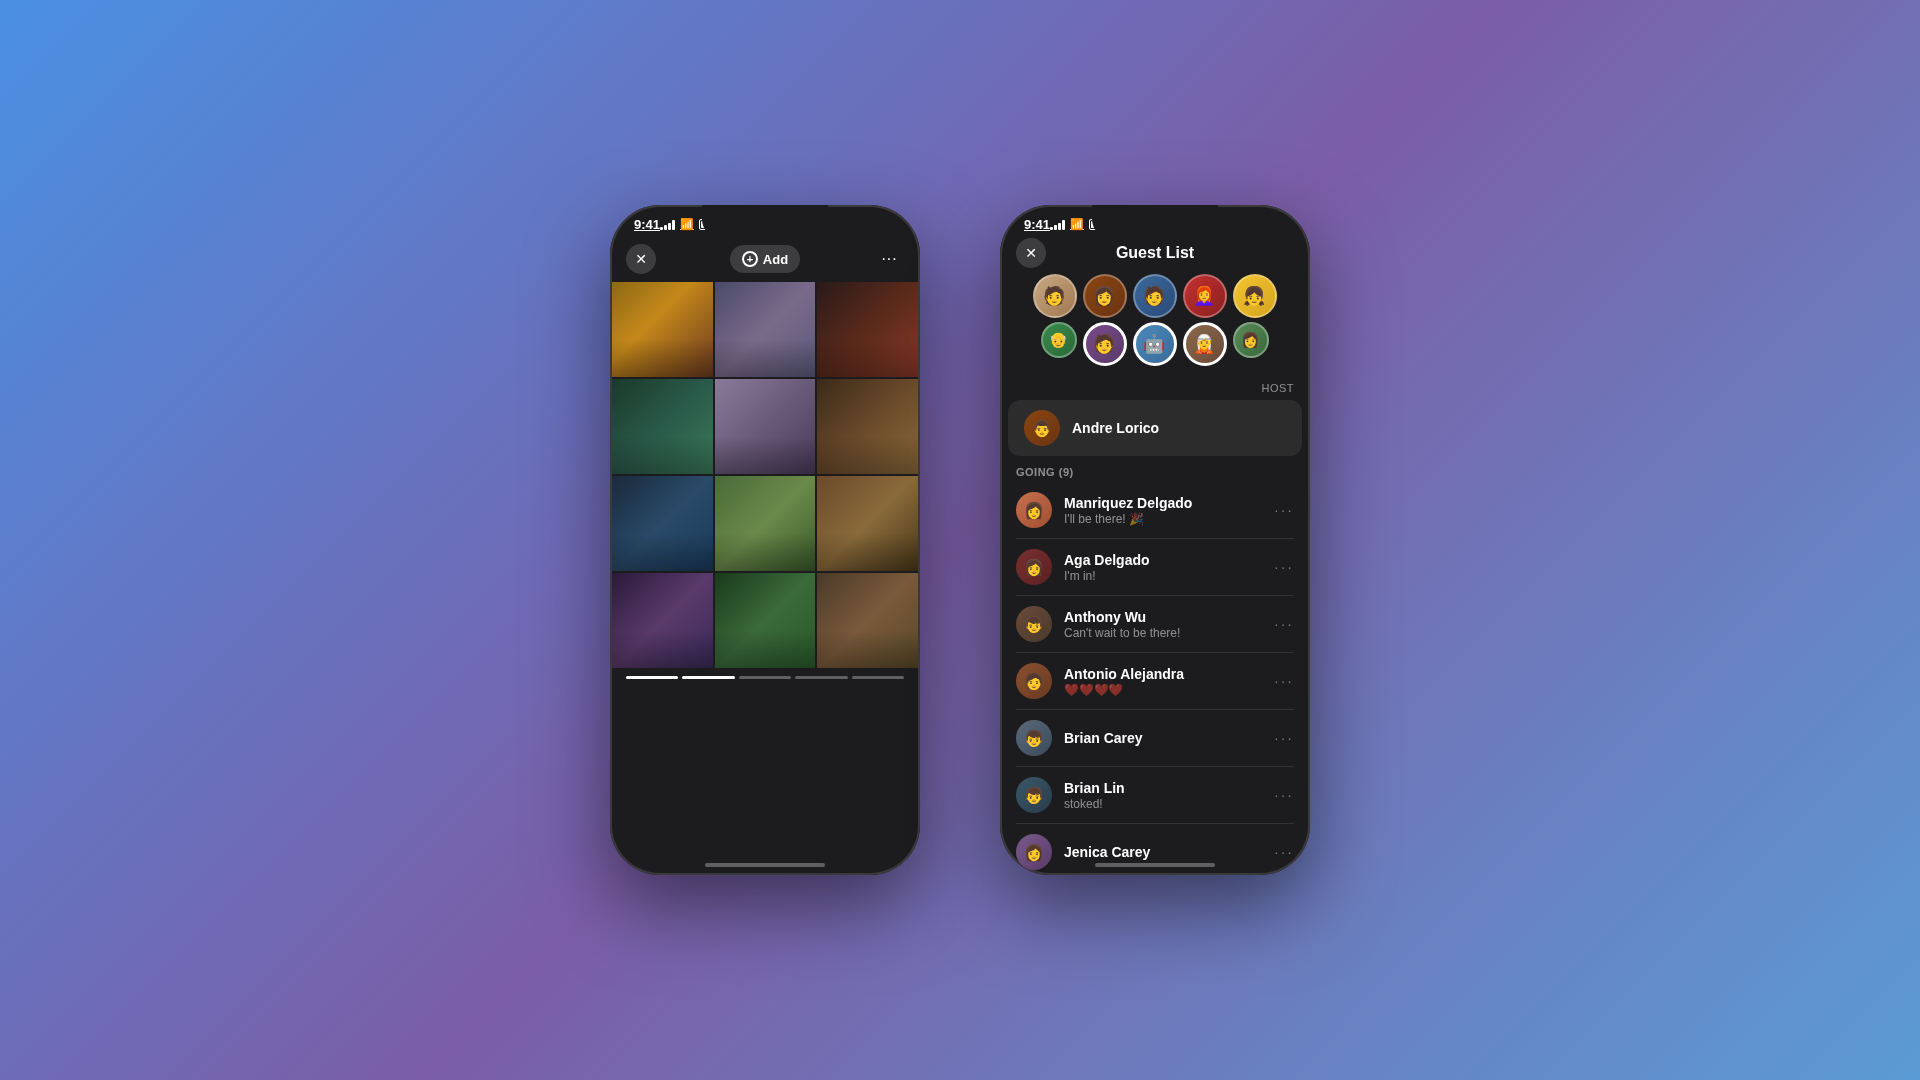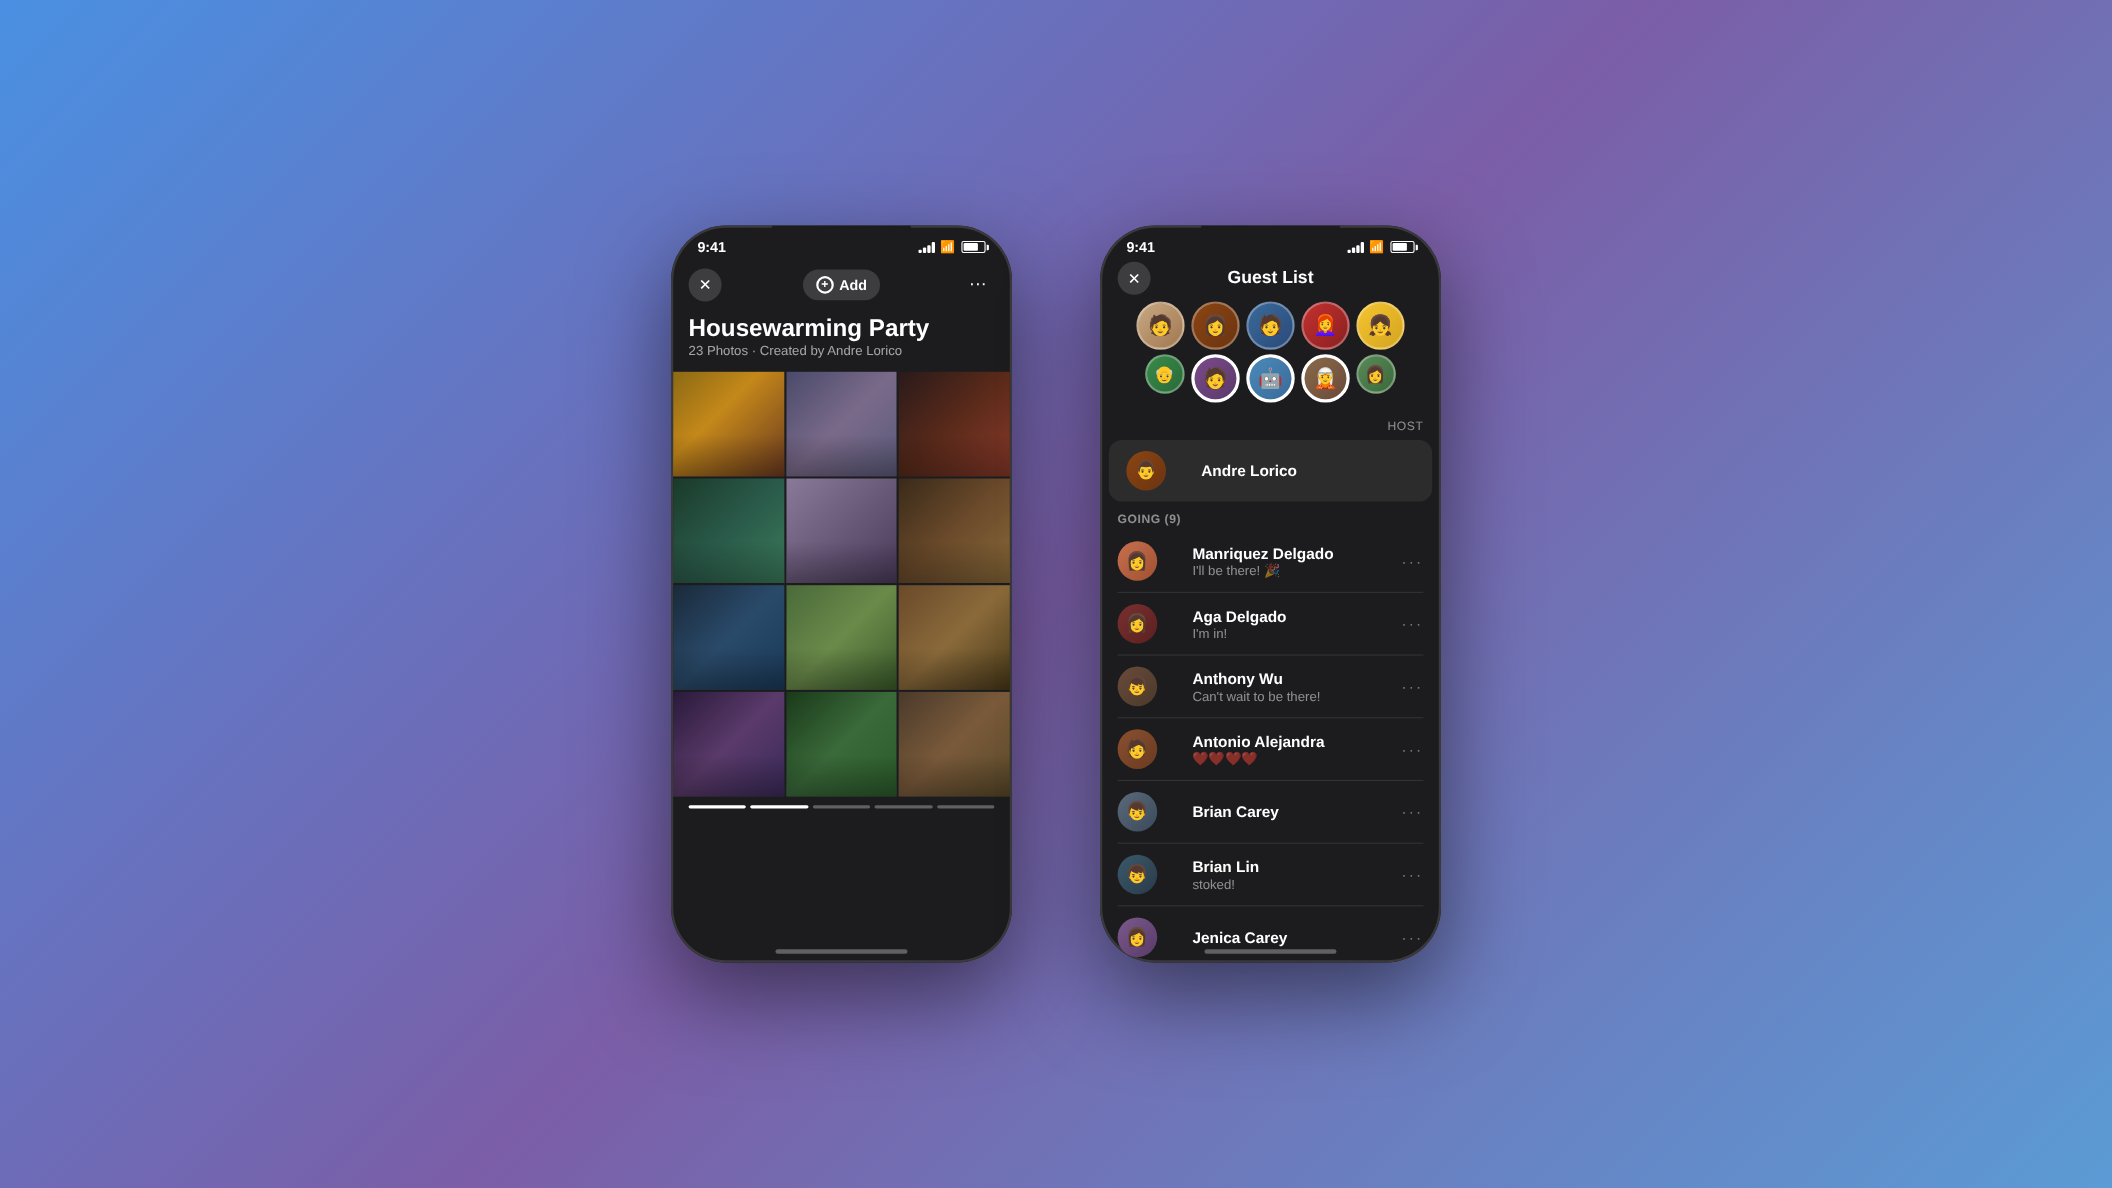--- a/index.html
+++ b/index.html
@@ -35,28 +35,29 @@
       width: 126px;
       height: 34px;
       background: #1c1c1e;
       border-radius: 0 0 20px 20px;
       z-index: 100;
     }
 
     
     .status-bar {
       display: flex;
-      justify-content: space-between;
+      justify-content: flex-start;
       align-items: center;
       padding: 12px 24px 4px;
       color: white;
       font-size: 12px;
       font-weight: 600;
       position: relative;
       z-index: 10;
+      text-decoration: underline;
     }
 
     .status-time {
       font-size: 13px;
       font-weight: 700;
     }
 
     .status-icons {
       display: flex;
       align-items: center;
@@ -342,21 +343,20 @@
       display: flex;
       align-items: center;
       justify-content: center;
       font-size: 16px;
       overflow: hidden;
     }
 
     .guest-info {
       flex: 1;
       min-width: 0;
-      margin-left: 20px;
     }
 
     .guest-name {
       color: white;
       font-size: 14px;
       font-weight: 600;
     }
 
     .guest-status {
       color: rgba(255,255,255,0.5);
@@ -432,24 +432,20 @@
       </div>
       <div class="add-btn">
         <div class="plus-circle">+</div>
         <span>Add</span>
       </div>
       <div class="more-btn">
         <span>···</span>
       </div>
     </div>
 
-    <div class="album-title-section">
-      <div class="album-title">Housewarming Party</div>
-      <div class="album-meta">23 Photos · Created by Andre Lorico</div>
-    </div>
 
     <div class="photo-grid">
       <div class="photo-cell photo-1">
         <div class="photo-people">
           <div class="photo-gradient-overlay"></div>
         </div>
       </div>
       <div class="photo-cell photo-2">
         <div class="photo-people">
           <div class="photo-gradient-overlay"></div>

